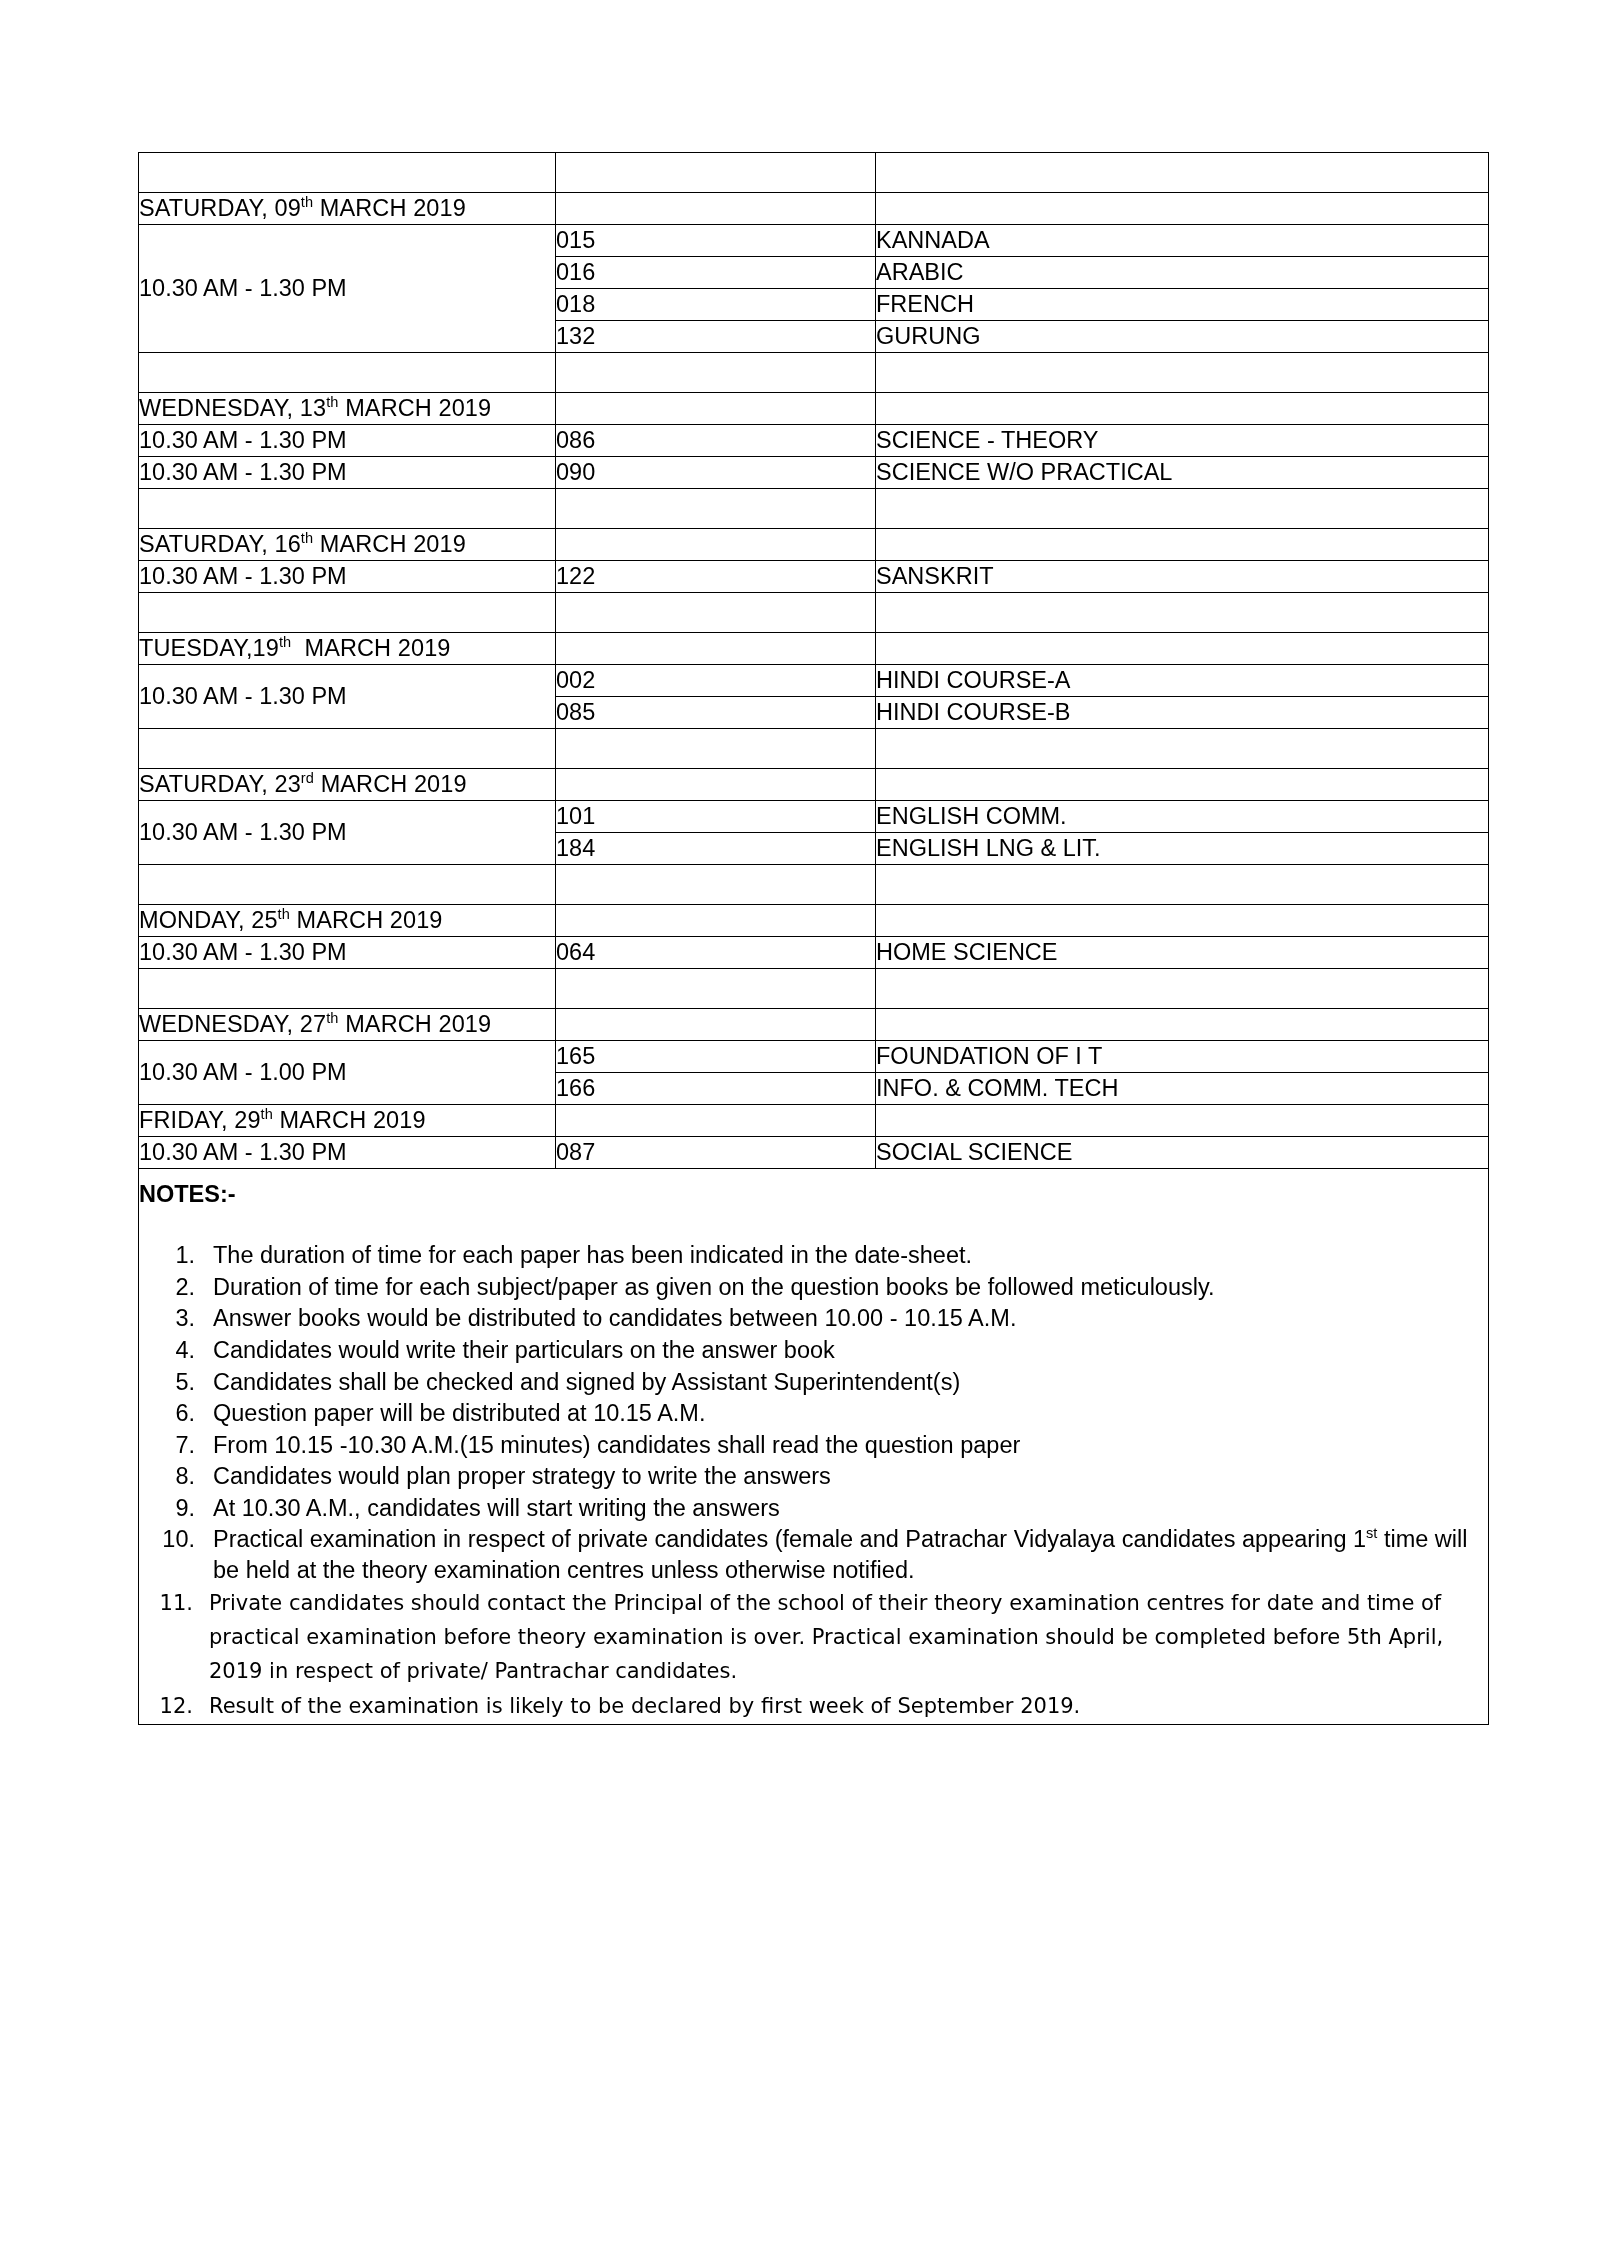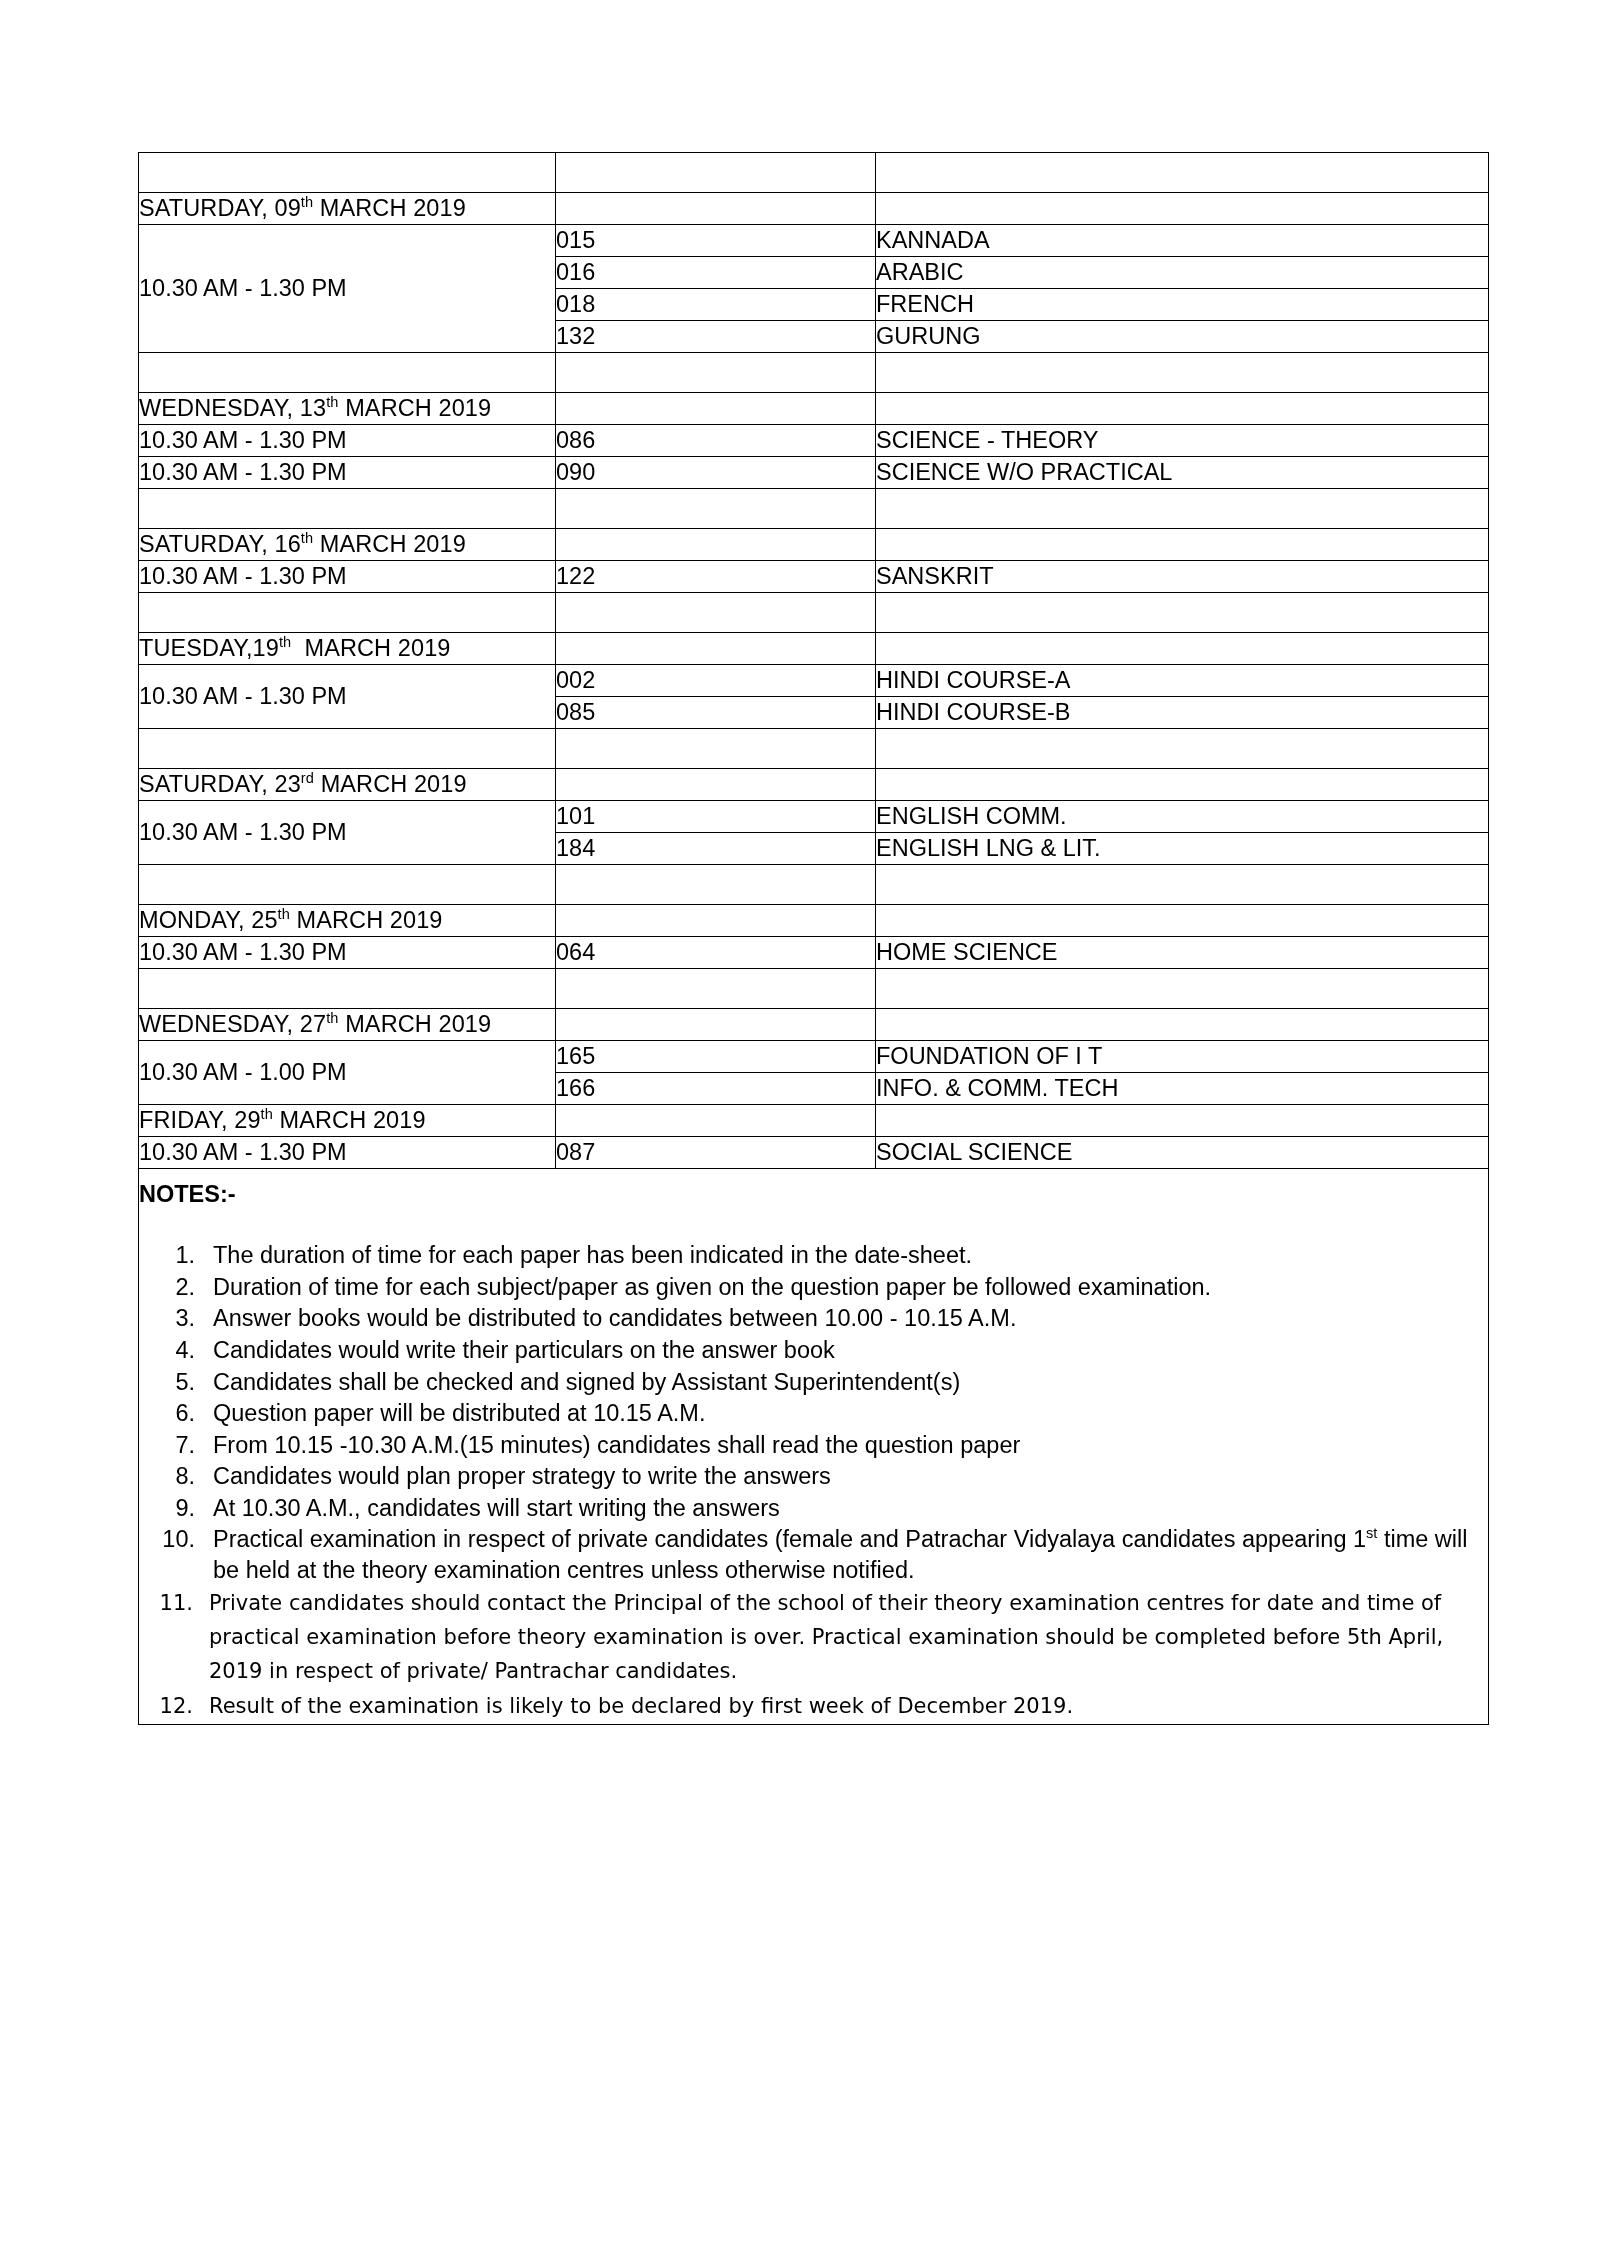--- a/index.html
+++ b/index.html
@@ -257,29 +257,29 @@
           <td class="sub-cell">SOCIAL SCIENCE</td>
         </tr>
       </tbody>
     <tbody>
         <tr>
       <td class="notes-cell" colspan="3">
         <div class="notes-title">NOTES:-</div>
         <div class="notes-gap"></div>
         <ol class="notes" id="notes-list">
               <li><span class="num">1.</span><span>The duration of time for each paper has been indicated in the date-sheet.</span></li>
-              <li><span class="num">2.</span><span>Duration of time for each subject/paper as given on the question paper be followed examination.</span></li>
+              <li><span class="num">2.</span><span>Duration of time for each subject/paper as given on the question books be followed meticulously.</span></li>
               <li><span class="num">3.</span><span>Answer books would be distributed to candidates between 10.00 - 10.15 A.M.</span></li>
               <li><span class="num">4.</span><span>Candidates would write their particulars on the answer book</span></li>
               <li><span class="num">5.</span><span>Candidates shall be checked and signed by Assistant Superintendent(s)</span></li>
               <li><span class="num">6.</span><span>Question paper will be distributed at 10.15 A.M.</span></li>
               <li><span class="num">7.</span><span>From 10.15 -10.30 A.M.(15 minutes) candidates shall read the question paper</span></li>
               <li><span class="num">8.</span><span>Candidates would plan proper strategy to write the answers</span></li>
               <li><span class="num">9.</span><span>At 10.30 A.M., candidates will start writing the answers</span></li>
               <li><span class="num">10.</span><span>Practical examination in respect of private candidates (female and Patrachar Vidyalaya candidates appearing 1<sup class="sup">st</sup> time will be held at the theory examination centres unless otherwise notified.</span></li>
               <li class="alt"><span class="num">11.</span><span>Private candidates should contact the Principal of the school of their theory examination centres for date and time of practical examination before theory examination is over.  Practical examination should be completed before 5th April, 2019 in respect of private/ Pantrachar candidates.</span></li>
-              <li class="alt"><span class="num">12.</span><span>Result of the examination is likely to be declared by first week of December 2019.</span></li>
+              <li class="alt"><span class="num">12.</span><span>Result of the examination is likely to be declared by first week of September 2019.</span></li>
             </ol>
       </td>
     </tr>
   </tbody>
     </table>
 </div>
 
 </body></html>

